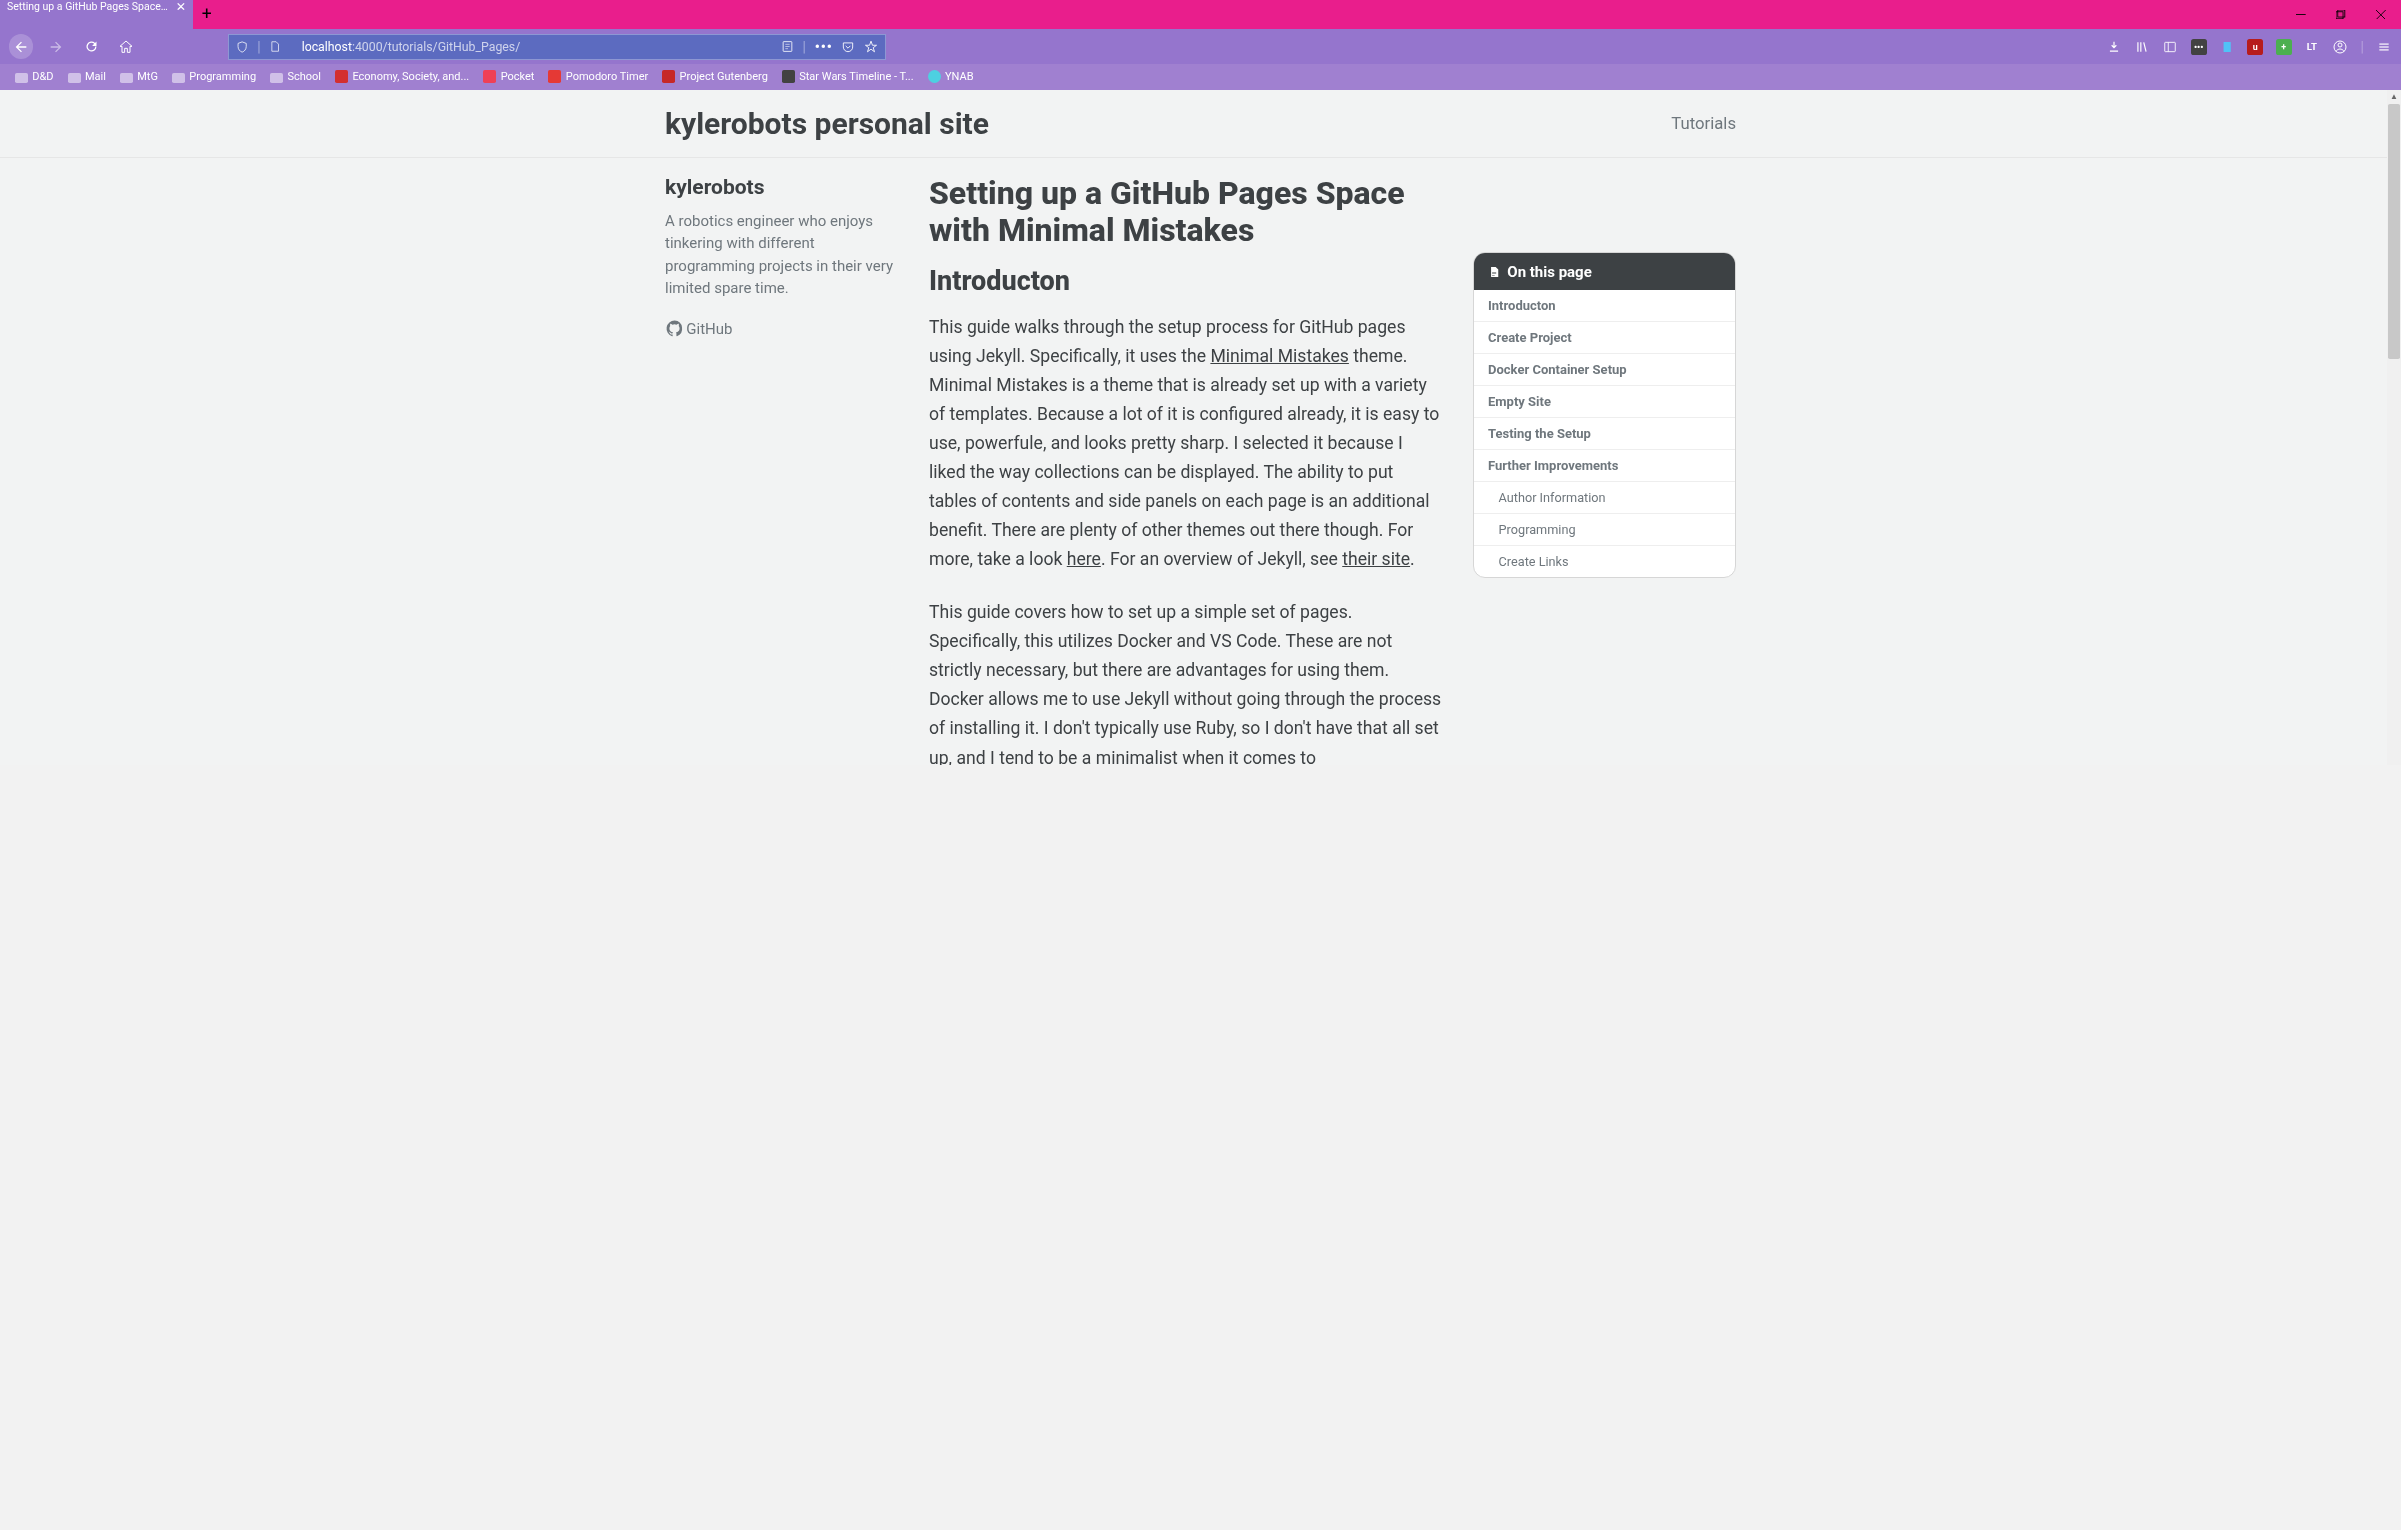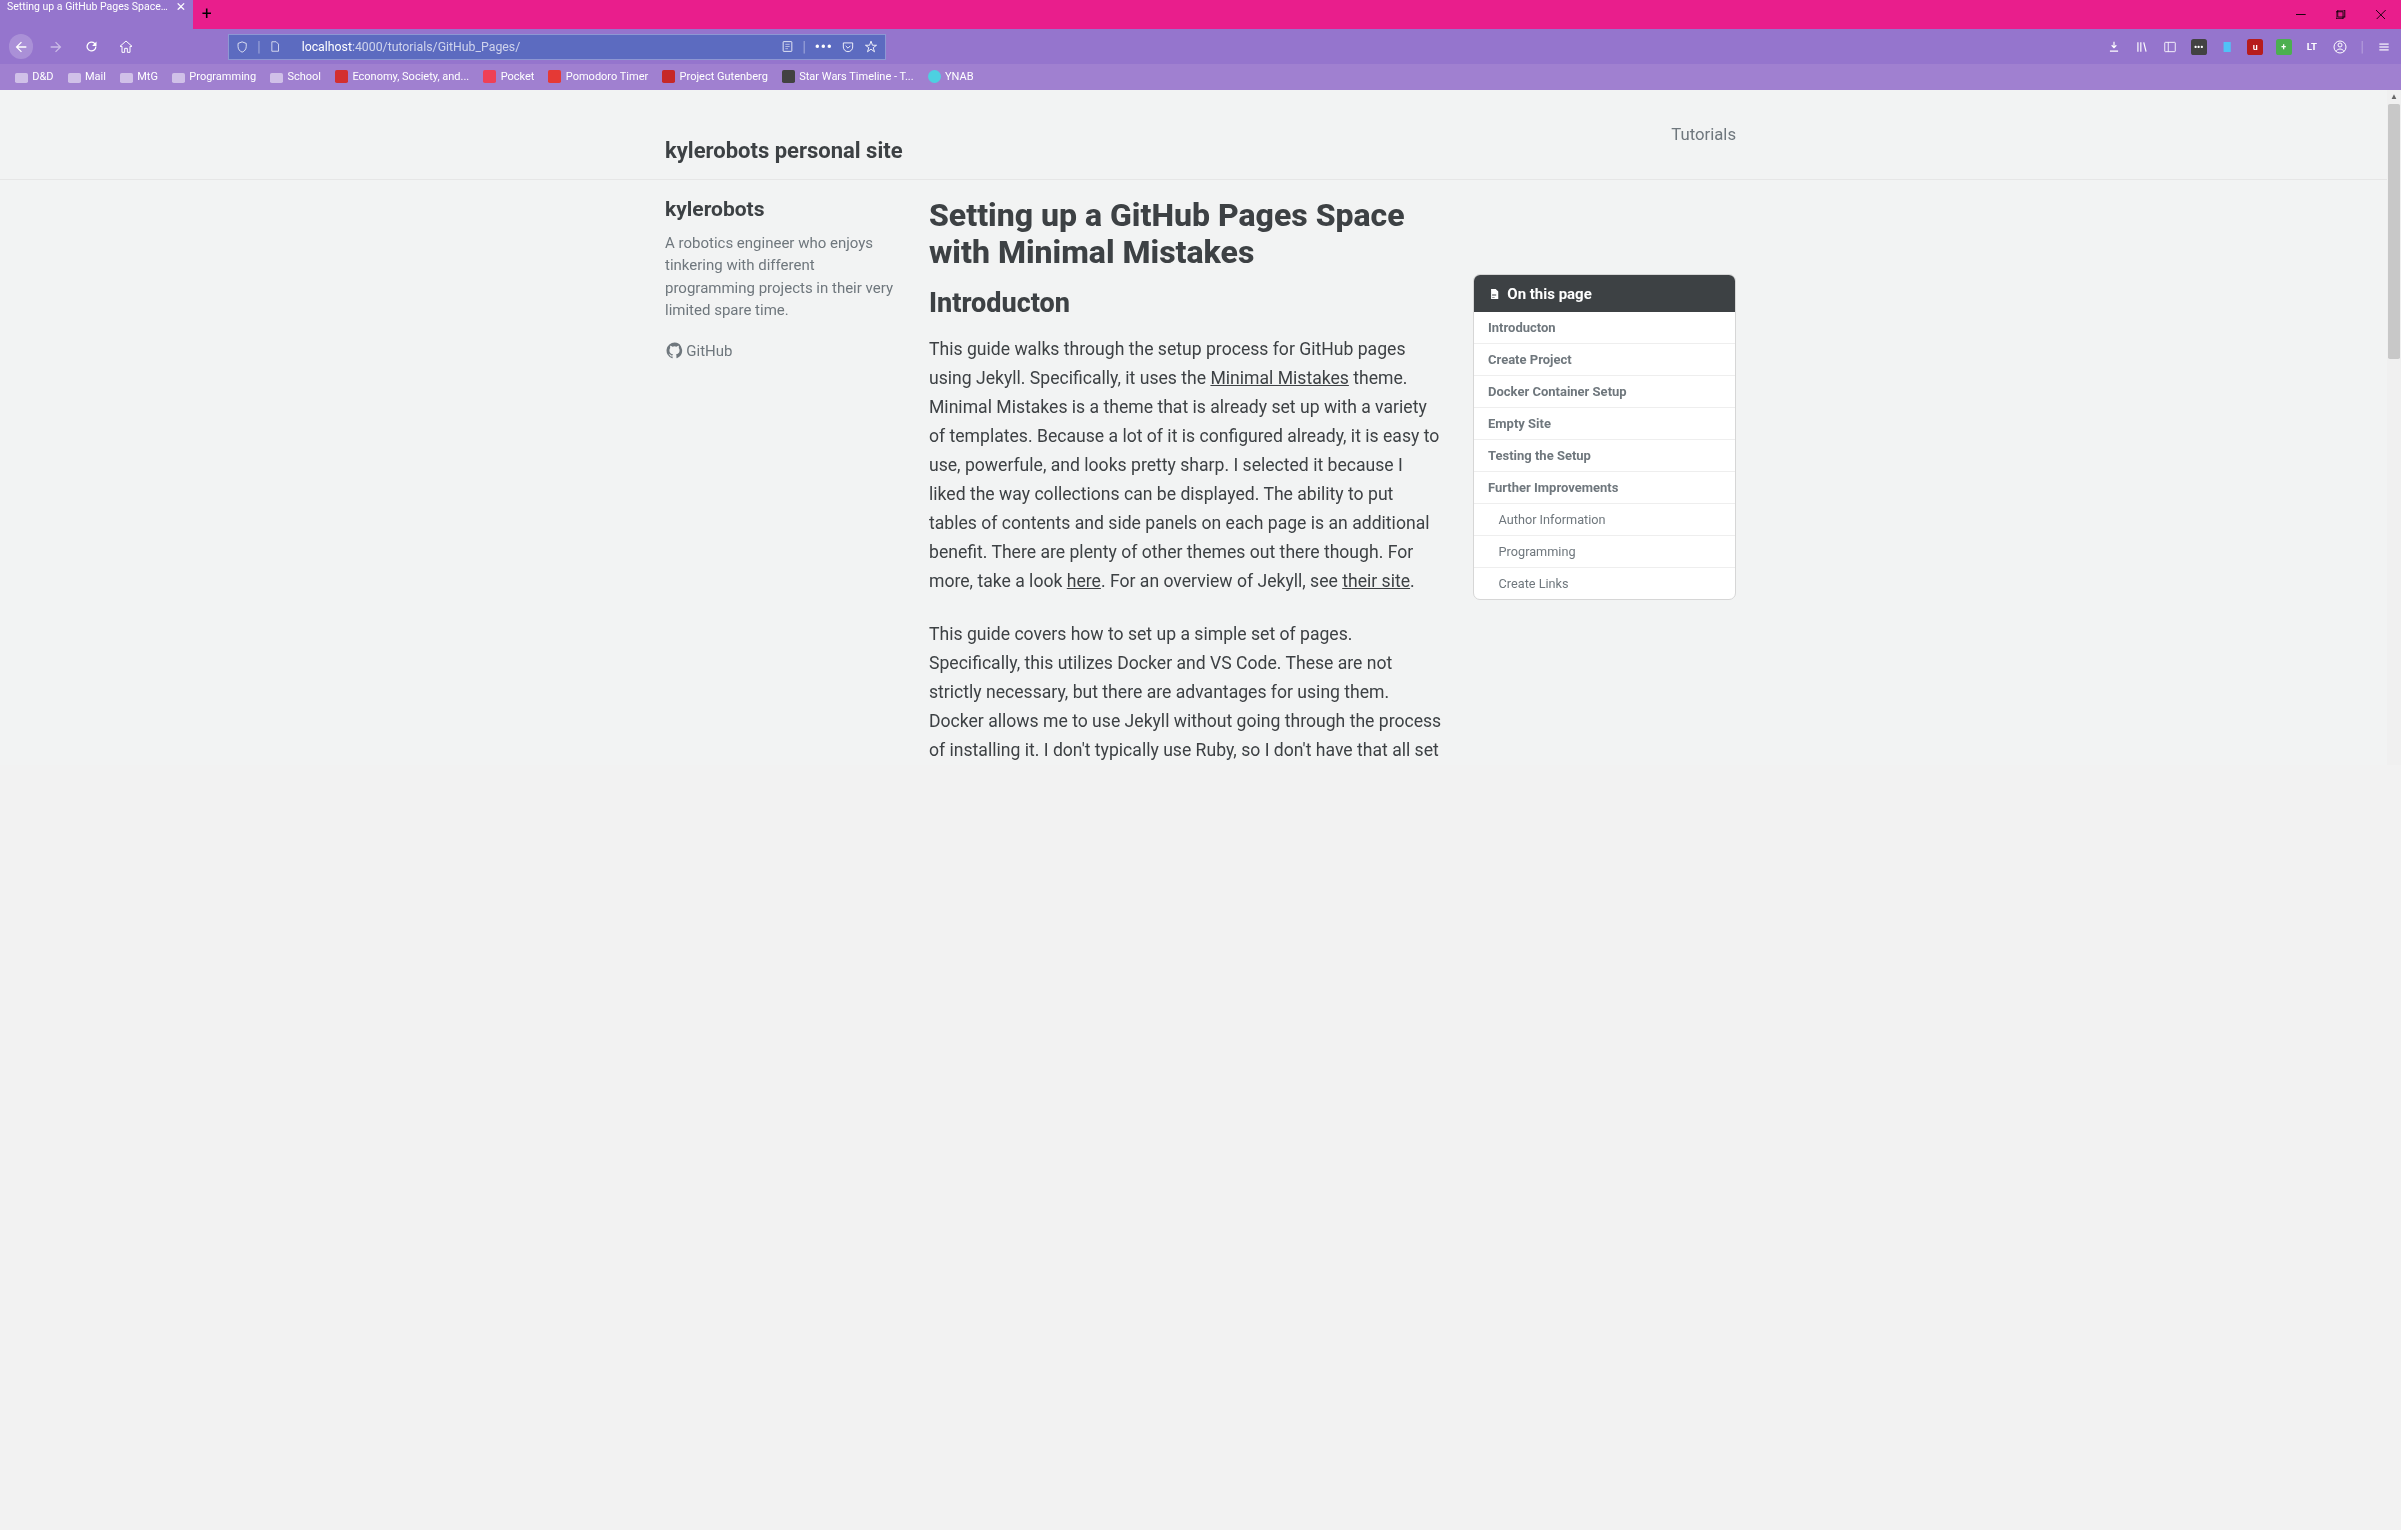--- a/index.html
+++ b/index.html
@@ -31,38 +31,38 @@
 
 .bookmarks { background: #a080d0; height: 25.5px; display: flex; align-items: center; padding: 0 8.8px; gap: 1.8px; }
 .bookmark { display: flex; align-items: flex-end; gap: 4.4px; color: #fff; font-size: 11px; padding: 2.6px 6.1px; cursor: pointer; border-radius: 2.6px; }
 .bm-folder { width: 13px; height: 10.5px; background: rgba(255,255,255,0.5); border-radius: 1.8px; display: inline-block; }
 .bm-icon { width: 13px; height: 13px; border-radius: 1.8px; display: inline-block; }
 
 
 .page { background: #f2f3f3; height: calc(765px - 90px); overflow-y: auto; position: relative; }
 .masthead { border-bottom: 0.9px solid #e6e6e6; }
 .masthead-inner { max-width: 1123px; margin: 0 auto; padding: 16px 26px; display: flex; align-items: center; }
-.site-title { font-size: 22px; font-weight: 700; color: #3d4144; margin-top: 32px; }
+.site-title { font-size: 30px; font-weight: 700; color: #3d4144; }
 .site-nav { margin-left: auto; font-size: 16.7px; color: #6f777d; }
 
 .content { max-width: 1123px; margin: 0 auto; padding: 17.6px 26px; display: grid; grid-template-columns: 233px 1fr 263px; gap: 31px; }
 
 .sidebar-author { }
 .author-name { font-size: 21px; font-weight: 700; color: #3d4144; margin-bottom: 10.5px; }
 .author-bio { font-size: 15px; color: #6f777d; line-height: 1.5; margin-bottom: 19.3px; }
 .author-link { display: flex; align-items: center; gap: 2px; color: #6f777d; font-size: 15px; }
 .github-icon { width: 19.3px; height: 19.3px; }
 
 .article { }
 .article h1 { font-size: 32px; font-weight: 800; color: #3d4144; line-height: 1.15; margin-bottom: 16px; }
 .article h2 { font-size: 27px; font-weight: 800; color: #3d4144; margin-bottom: 16px; }
 .article p { font-size: 17.6px; color: #3d4144; line-height: 1.65; margin-bottom: 24.6px; }
 .article a { color: #3d4144; text-decoration: underline; }
 
-.toc { border: 0.9px solid #d6d6d6; background: #fff; border-radius: 7px; overflow: hidden; margin-top: 77px; }
+.toc { border: 0.9px solid #d6d6d6; background: #fff; border-radius: 12px; overflow: hidden; margin-top: 77px; }
 .toc-header { background: #3d4144; color: #fff; padding: 9.7px 14px; font-size: 15px; font-weight: 700; display: flex; align-items: center; gap: 7px; }
 .toc-list { list-style: none; }
 .toc-item { padding: 8px 14px; font-size: 13px; font-weight: 700; color: #6f777d; border-bottom: 0.9px solid #eee; cursor: pointer; }
 .toc-item.sub { padding-left: 24.6px; font-weight: 400; font-size: 12.7px; }
 .toc-item:last-child { border-bottom: none; }
 
 .scrollbar { position: absolute; right: 0; top: 0; width: 14px; height: 100%; background: #f0f0f0; }
 .scroll-up { width: 14px; height: 14px; display: flex; align-items: center; justify-content: center; font-size: 8px; color: #666; }
 .scroll-thumb { width: 12.3px; height: 255px; background: #c8c8c8; margin: 0 auto; border-radius: 1.8px; }
 

